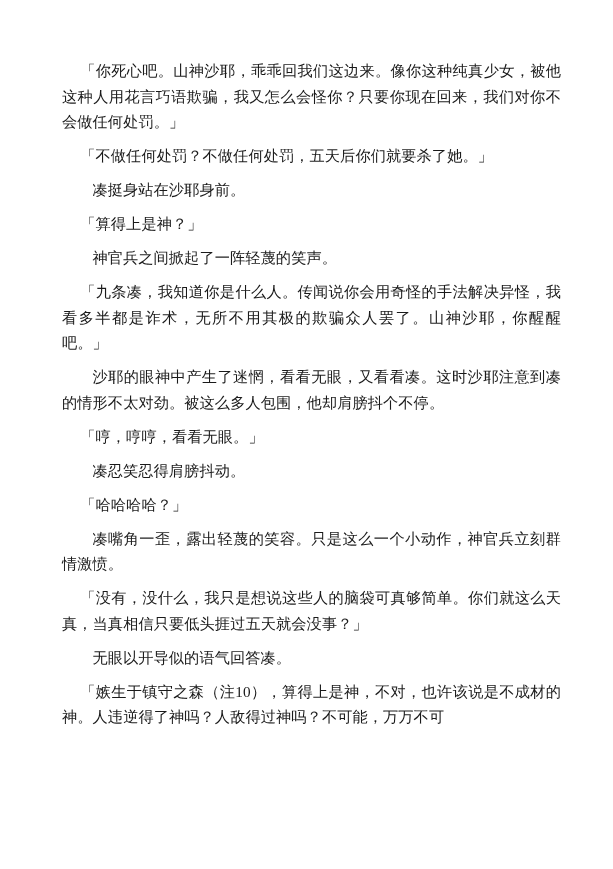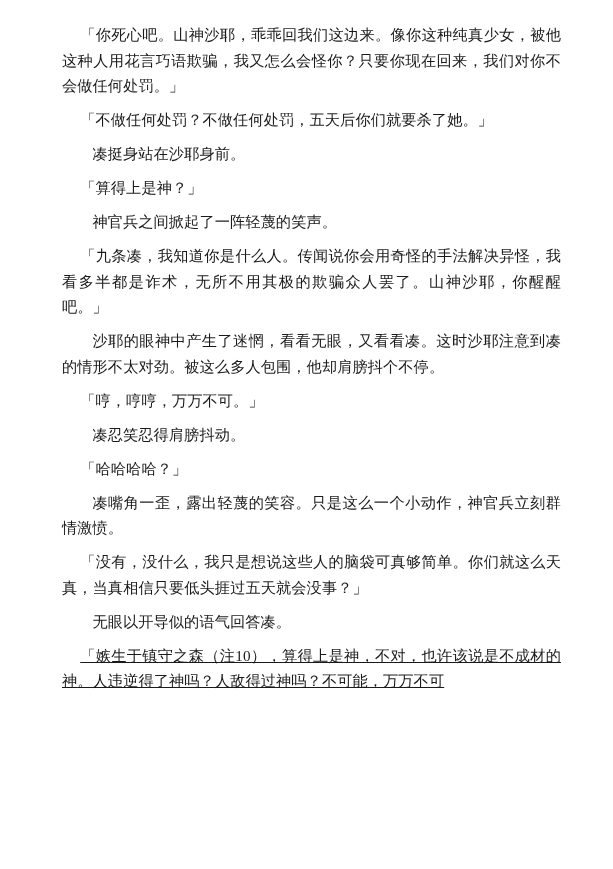--- a/index.html
+++ b/index.html
@@ -11,57 +11,56 @@
     width: 613px;
     height: 869px;
     font-family: "Liberation Serif", "DejaVu Serif", serif;
     color: #1a1a1a;
     overflow: hidden;
   }
   .page {
     box-sizing: border-box;
     width: 613px;
     height: 686px;
-    padding: 22px 52px 40px 62px;
+    padding: 58px 52px 40px 62px;
     background: #ffffff;
   }
   .body-text {
     font-size: 15.2px;
     line-height: 25.5px;
     text-align: justify;
     text-justify: inter-ideograph;
     letter-spacing: 0.1px;
   }
   .para {
     margin: 0 0 8.5px 0;
     text-indent: 2em;
     white-space: pre-wrap;
     word-break: break-all;
   }
   .para.quote {
     text-indent: 1.2em;
   }
   .para:last-child {
     margin-bottom: 0;
-    text-decoration: underline;
   }
 </style>
 </head>
 <body>
 
 <div class="page">
   <div class="body-text">
     <p class="para quote">「你死心吧。山神沙耶，乖乖回我们这边来。像你这种纯真少女，被他这种人用花言巧语欺骗，我又怎么会怪你？只要你现在回来，我们对你不会做任何处罚。」</p>
     <p class="para quote">「不做任何处罚？不做任何处罚，五天后你们就要杀了她。」</p>
     <p class="para">凑挺身站在沙耶身前。</p>
     <p class="para quote">「算得上是神？」</p>
     <p class="para">神官兵之间掀起了一阵轻蔑的笑声。</p>
     <p class="para quote">「九条凑，我知道你是什么人。传闻说你会用奇怪的手法解决异怪，我看多半都是诈术，无所不用其极的欺骗众人罢了。山神沙耶，你醒醒吧。」</p>
     <p class="para">沙耶的眼神中产生了迷惘，看看无眼，又看看凑。这时沙耶注意到凑的情形不太对劲。被这么多人包围，他却肩膀抖个不停。</p>
-    <p class="para quote">「哼，哼哼，万万不可。」</p>
+    <p class="para quote">「哼，哼哼，看看无眼。」</p>
     <p class="para">凑忍笑忍得肩膀抖动。</p>
     <p class="para quote">「哈哈哈哈？」</p>
     <p class="para">凑嘴角一歪，露出轻蔑的笑容。只是这么一个小动作，神官兵立刻群情激愤。</p>
     <p class="para quote">「没有，没什么，我只是想说这些人的脑袋可真够简单。你们就这么天真，当真相信只要低头捱过五天就会没事？」</p>
     <p class="para">无眼以开导似的语气回答凑。</p>
     <p class="para quote">「嫉生于镇守之森（注10），算得上是神，不对，也许该说是不成材的神。人违逆得了神吗？人敌得过神吗？不可能，万万不可</p>
   </div>
 </div>
 
 </body></html>

